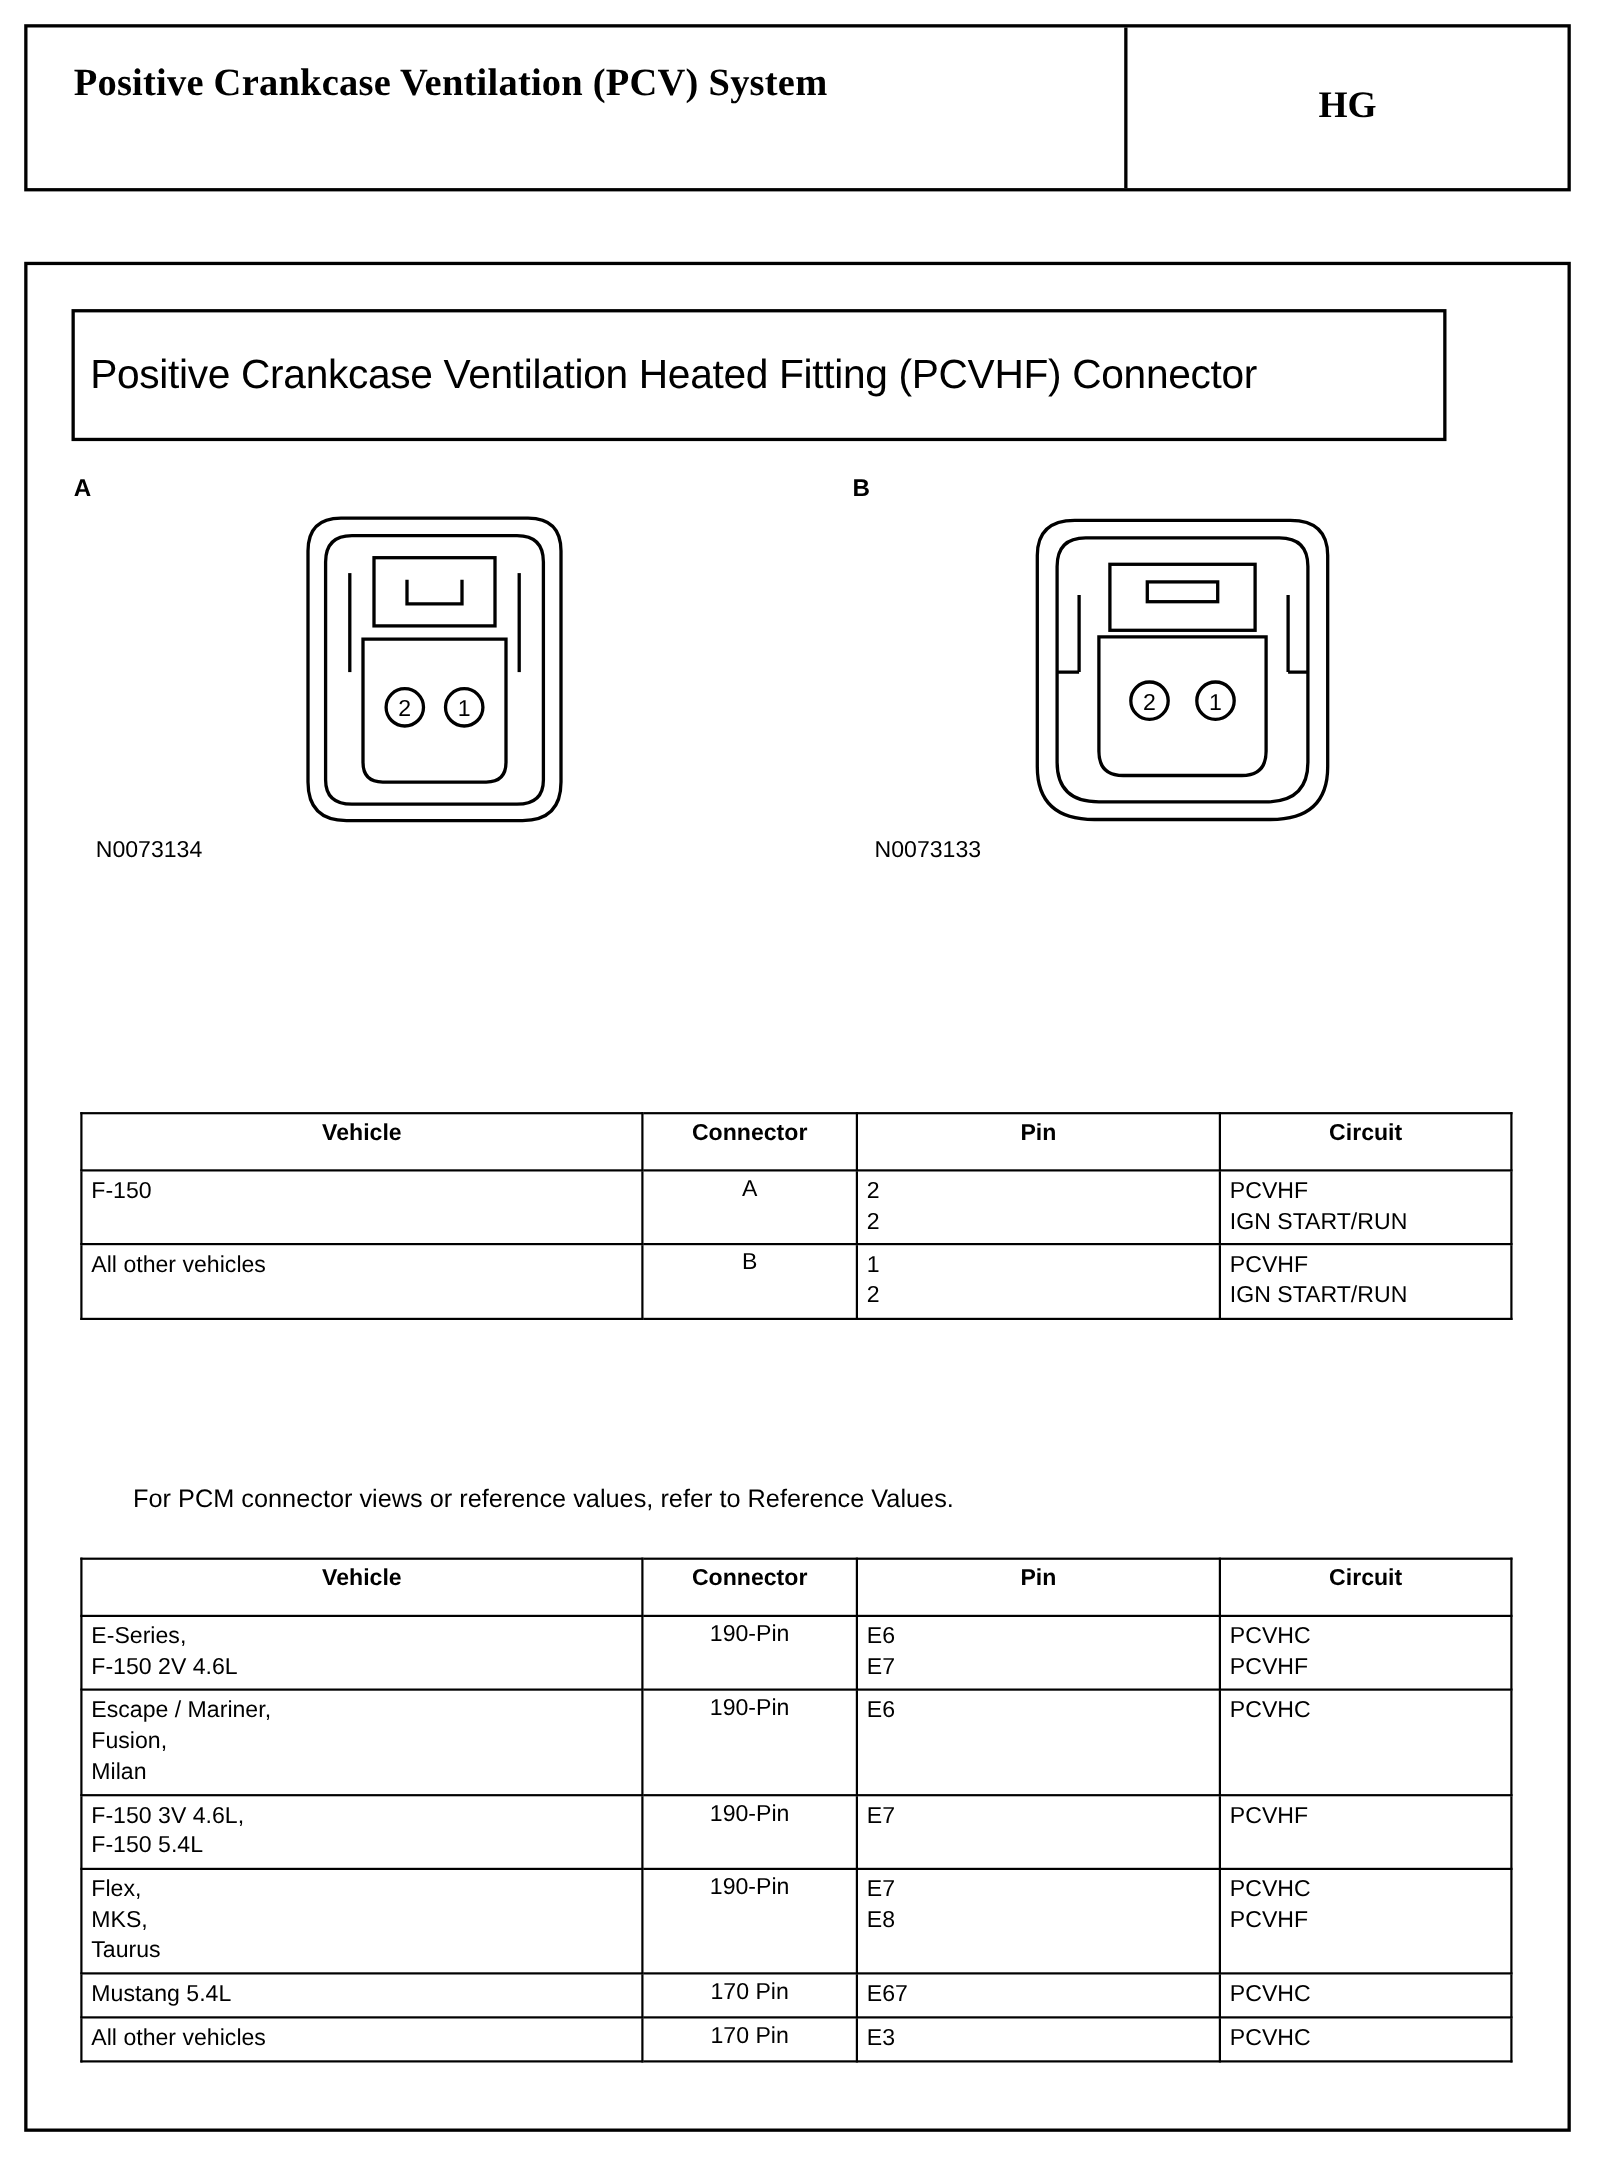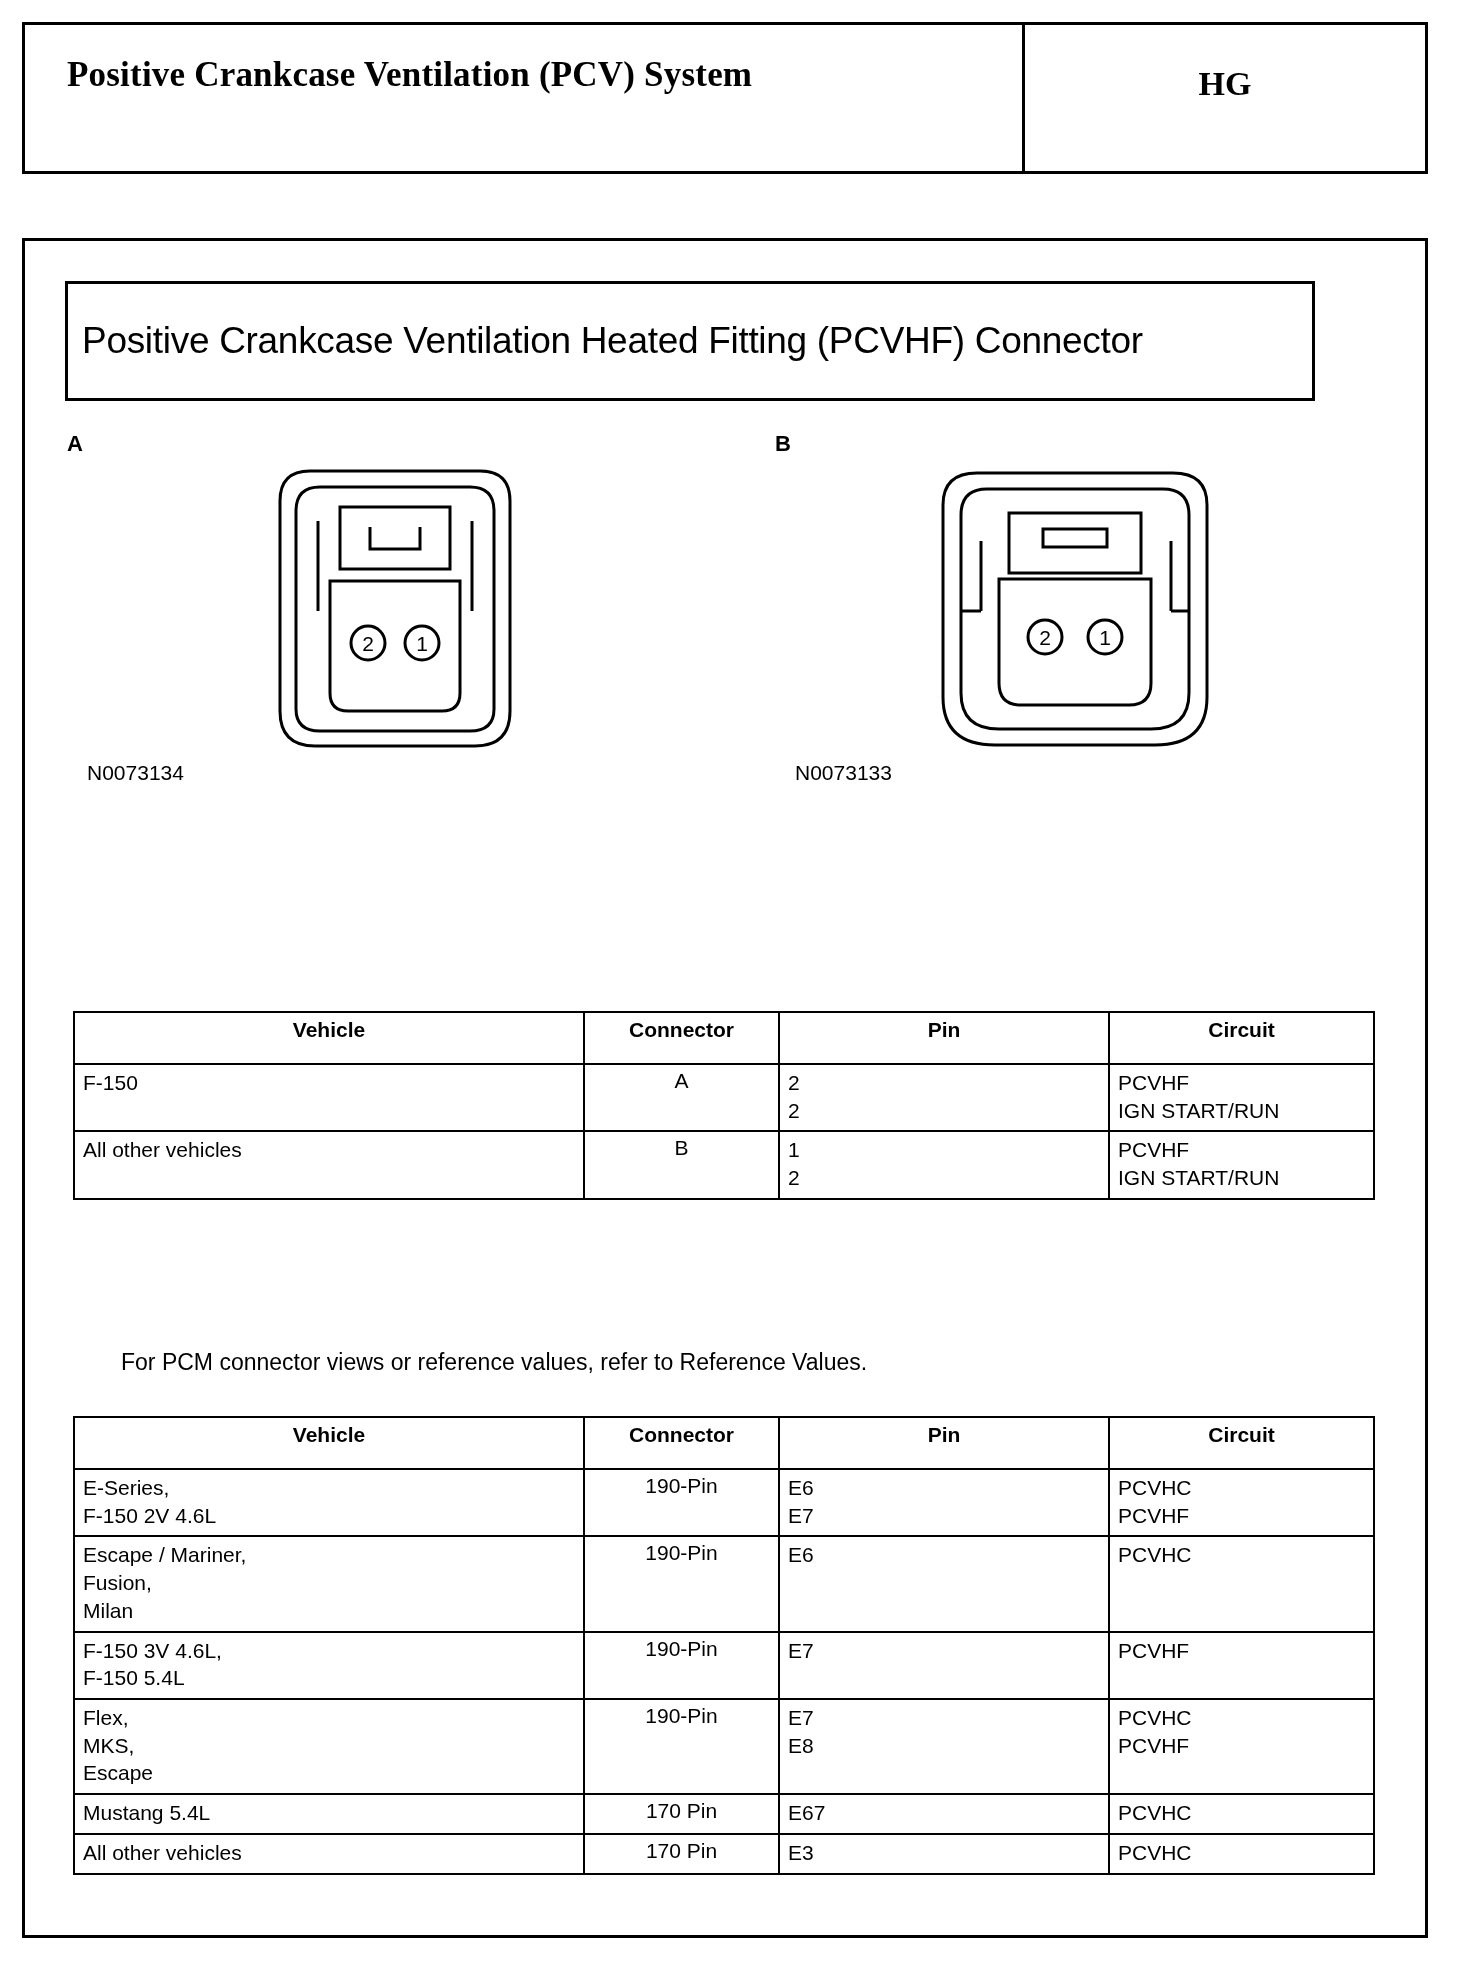--- a/index.html
+++ b/index.html
@@ -41,21 +41,21 @@
     font-size: 35px;
     line-height: 1.15;
     letter-spacing: 0.2px;
     text-align: center;
   }
   .header-code-cell {
     flex: 1;
     display: flex;
     align-items: flex-start;
     justify-content: center;
-    padding-top: 40px;
+    padding-top: 52px;
   }
   .header-code {
     font-family: "Liberation Serif", serif;
     font-weight: bold;
     font-size: 34px;
   }
 
   
   .body-box {
     position: absolute;
@@ -293,21 +293,21 @@
       <tr>
         <td class="multiline">F-150 3V 4.6L,
 F-150 5.4L</td>
         <td class="c-center">190-Pin</td>
         <td class="multiline">E7</td>
         <td class="multiline">PCVHF</td>
       </tr>
       <tr>
         <td class="multiline">Flex,
 MKS,
-Escape</td>
+Taurus</td>
         <td class="c-center">190-Pin</td>
         <td class="multiline">E7
 E8</td>
         <td class="multiline">PCVHC
 PCVHF</td>
       </tr>
       <tr>
         <td class="multiline">Mustang 5.4L</td>
         <td class="c-center">170 Pin</td>
         <td class="multiline">E67</td>

